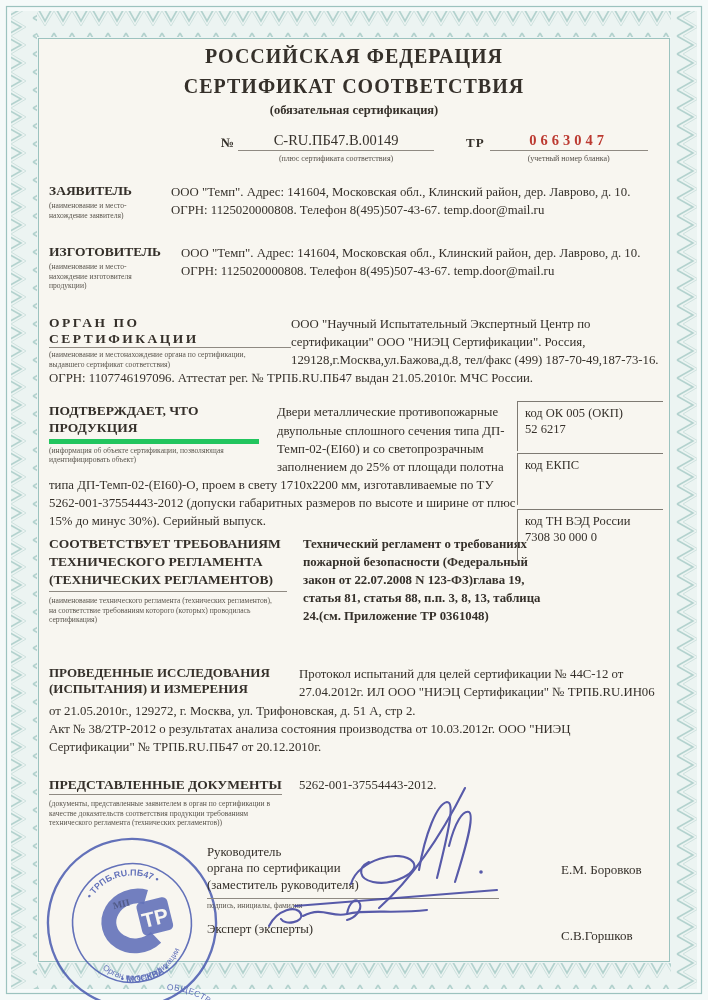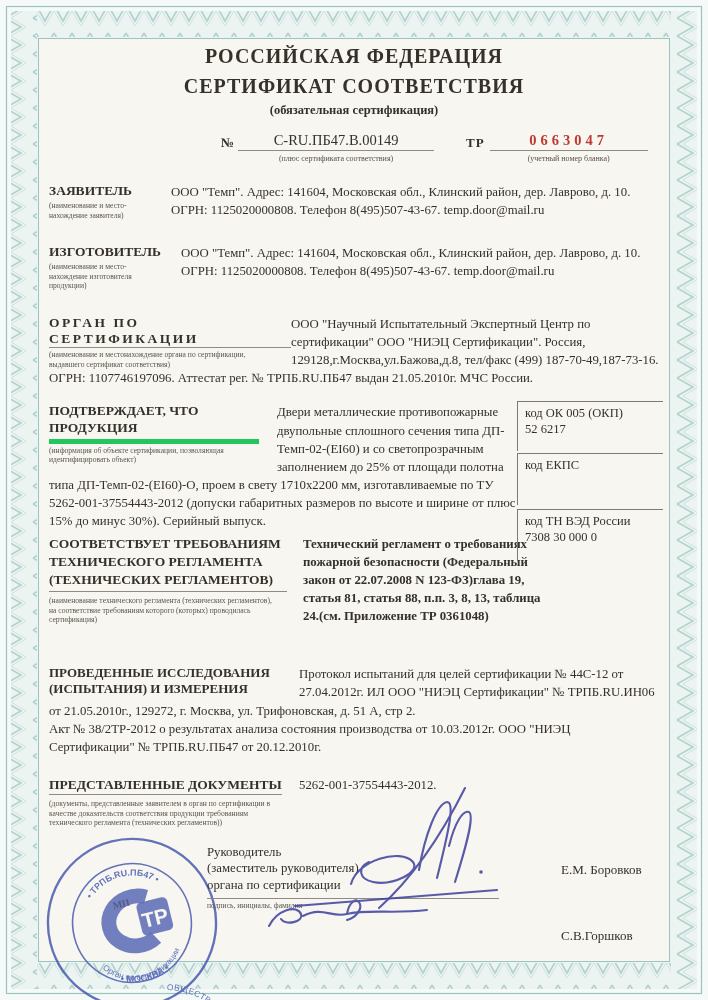--- a/index.html
+++ b/index.html
@@ -243,27 +243,32 @@
               <rect x="98" y="72" width="32" height="34" rx="5" fill="#4355ae" opacity="0.9"></rect>
               <text x="114" y="98" font-size="21" font-weight="bold" text-anchor="middle" font-family="Liberation Sans, sans-serif" fill="#f8f6f0">ТР</text>
               <text x="84" y="72" font-size="10" font-weight="bold" text-anchor="middle" font-family="Liberation Serif, serif" fill="#2e3a72">МП</text>
             </g>
           </g>
         </svg>
       </div>
 
       <div class="roles">
         <span class="rline">Руководитель</span>
+        <span class="rline">органа по сертификации</span>
         <span class="rline">(заместитель руководителя)</span>
-        <span class="rline">органа по сертификации</span>
         <div class="role-u"></div>
         <div class="sig-cap">подпись, инициалы, фамилия</div>
       </div>
       <div class="sig-name name1">Е.М. Боровков</div>
 
+      <div class="expert-row">
+        <span class="erline">Эксперт (эксперты)</span>
+        
+        
+      </div>
       <div class="sig-name name2">С.В.Горшков</div>
 
       <svg class="ink" width="360" height="210" viewBox="0 0 360 210">
         <g fill="none" stroke="#3c3f9d" stroke-width="2.1" stroke-linecap="round" opacity="0.85">
 
           <path d="M 152 100 C 158 76 202 64 214 78 C 222 88 194 102 174 98 C 160 95 158 84 170 78"></path>
           <path d="M 220 86 C 226 50 238 20 248 18 C 256 18 250 46 238 94"></path>
           <path d="M 250 62 C 256 38 264 26 270 28 C 276 32 266 66 256 98"></path>
           <circle cx="282" cy="88" r="1.8" fill="#3c3f9d" stroke="none"></circle>
           <path d="M 266 4 C 250 36 220 88 180 124"></path>

